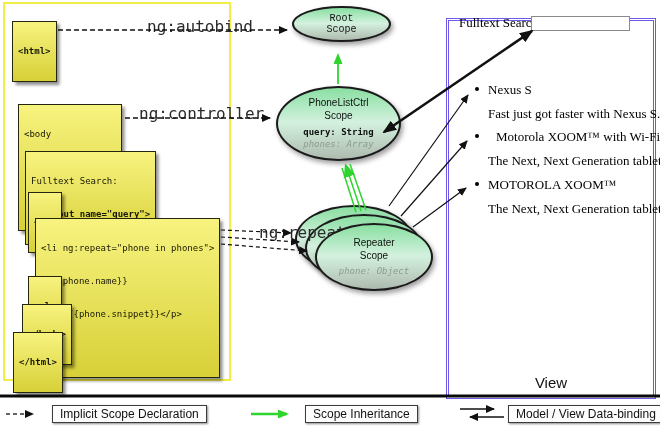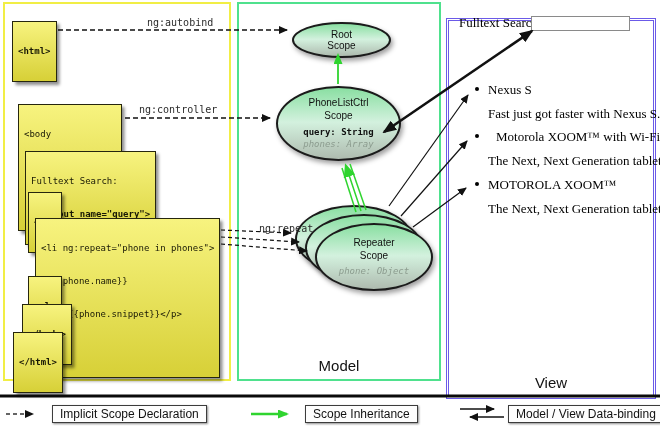--- a/index.html
+++ b/index.html
@@ -24,44 +24,41 @@
            background:linear-gradient(180deg,#8adfa2 0%,#d3f1de 48%,#aebbaf 100%);
            filter:drop-shadow(2px 3px 2.5px rgba(0,0,0,.38));
            display:flex;flex-direction:column;align-items:center;justify-content:center;
            text-align:center;color:#111;}
   .scope-title{font-size:10px;line-height:12.5px;}
   .scope-title.small{font-size:10px;line-height:11px;}
   .scope-prop{font-family:"DejaVu Sans Mono",monospace;font-size:9px;line-height:12px;}
   .muted{color:#8c9c8f;font-style:italic;}
   
   .annot{position:absolute;z-index:4;font-family:"DejaVu Sans Mono",monospace;
-         font-size:10px;color:#2b2b2b;white-space:nowrap;}
+         font-size:16px;color:#2b2b2b;white-space:nowrap;}
   
   .vtext{position:absolute;z-index:2;font-family:"Liberation Serif",serif;
          font-size:13px;color:#000;white-space:nowrap;}
   .vdot{position:absolute;z-index:2;width:4px;height:4px;border-radius:50%;background:#000;}
   #v-search-input{position:absolute;z-index:2;left:531px;top:16px;width:93px;height:13px;
          border:1px solid #8a8a8a;background:#fff;font-size:11px;padding:0 2px;}
   
   .legbox{position:absolute;z-index:2;background:#fdfdfd;border:1.5px solid #3c3c3c;
           box-shadow:1px 1px 2px rgba(0,0,0,.45);height:14px;line-height:14px;
           font-size:12px;color:#111;text-align:center;padding:1px 7px;white-space:nowrap;}
   svg.overlay{position:absolute;left:0;top:0;z-index:6;pointer-events:none;}
 </style>
 </head>
 <body>
 
 <div id="stage">
 
   <div class="panel" id="p-template">
     <div class="panel-label">Template</div>
   </div>
-  <div class="panel" id="p-model">
-    <div class="panel-label">Model</div>
-  </div>
   <div class="panel" id="p-view">
     <div class="panel-label">View</div>
   </div>
 
   <div class="tplbox" style="left:12px;top:21px;">
     <span class="ln b">&lt;html&gt;</span>
   </div>
 
   <div class="tplbox" style="left:18px;top:104px;">
     <span class="ln">&lt;body</span>
@@ -90,21 +87,21 @@
   </div>
 
   <div class="tplbox" style="left:22px;top:304px;">
     <span class="ln b">&lt;/body&gt;</span>
   </div>
 
   <div class="tplbox" style="left:13px;top:332px;">
     <span class="ln b">&lt;/html&gt;</span>
   </div>
 
-  <div class="ellipse" style="left:292px;top:22px;width:95px;height:32px;z-index:3;">
+  <div class="ellipse" style="left:292px;top:6px;width:95px;height:32px;z-index:3;font-family:Liberation Mono, monospace;">
     <span class="scope-title small">Root</span>
     <span class="scope-title small">Scope</span>
   </div>
 
   <div class="ellipse" style="left:276px;top:86px;width:121px;height:71px;z-index:3;">
     <span class="scope-title">PhoneListCtrl</span>
     <span class="scope-title">Scope</span>
     <span class="scope-prop b" style="margin-top:4px;">query: String</span>
     <span class="scope-prop muted">phones: Array</span>
   </div>

